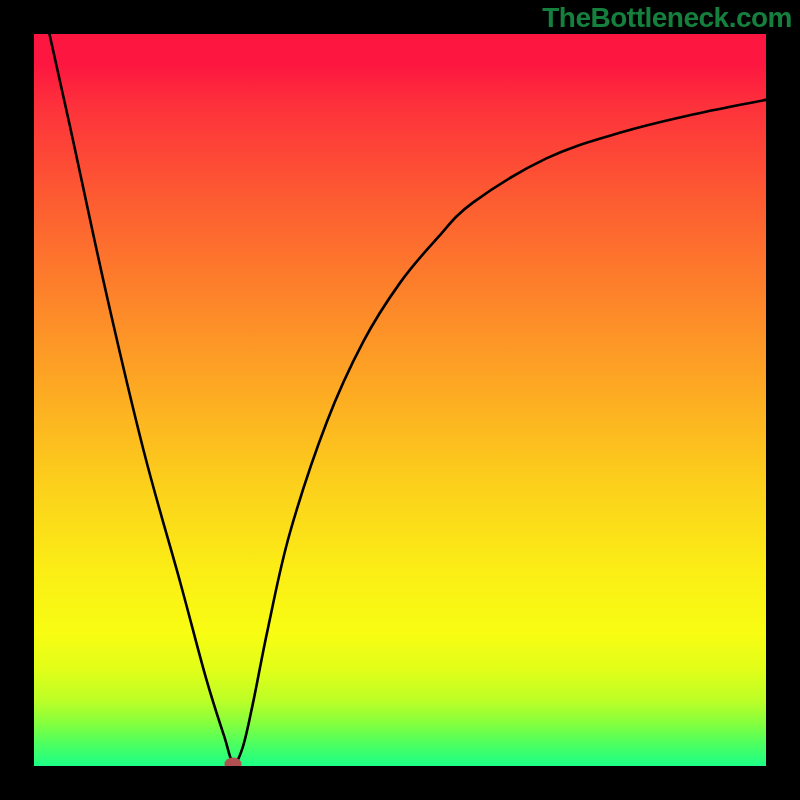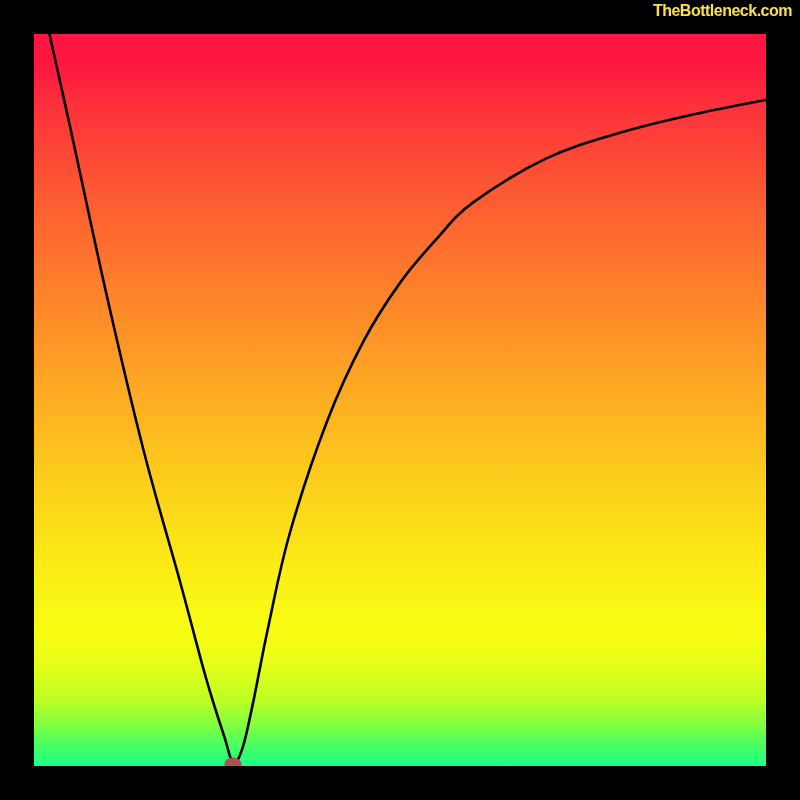--- a/index.html
+++ b/index.html
@@ -14,22 +14,22 @@
   .frame {
     position: relative;
     width: 800px;
     height: 800px;
     background: #000;
   }
   .watermark {
     position: absolute;
     top: 2px;
     right: 8px;
-    color: #fde047;
-    font-size: 16px;
+    color: #15803d;
+    font-size: 28px;
     font-weight: bold;
     letter-spacing: -0.5px;
     z-index: 20;
   }
   .plot-area {
     position: absolute;
     left: 34px;
     top: 34px;
     width: 732px;
     height: 732px;

